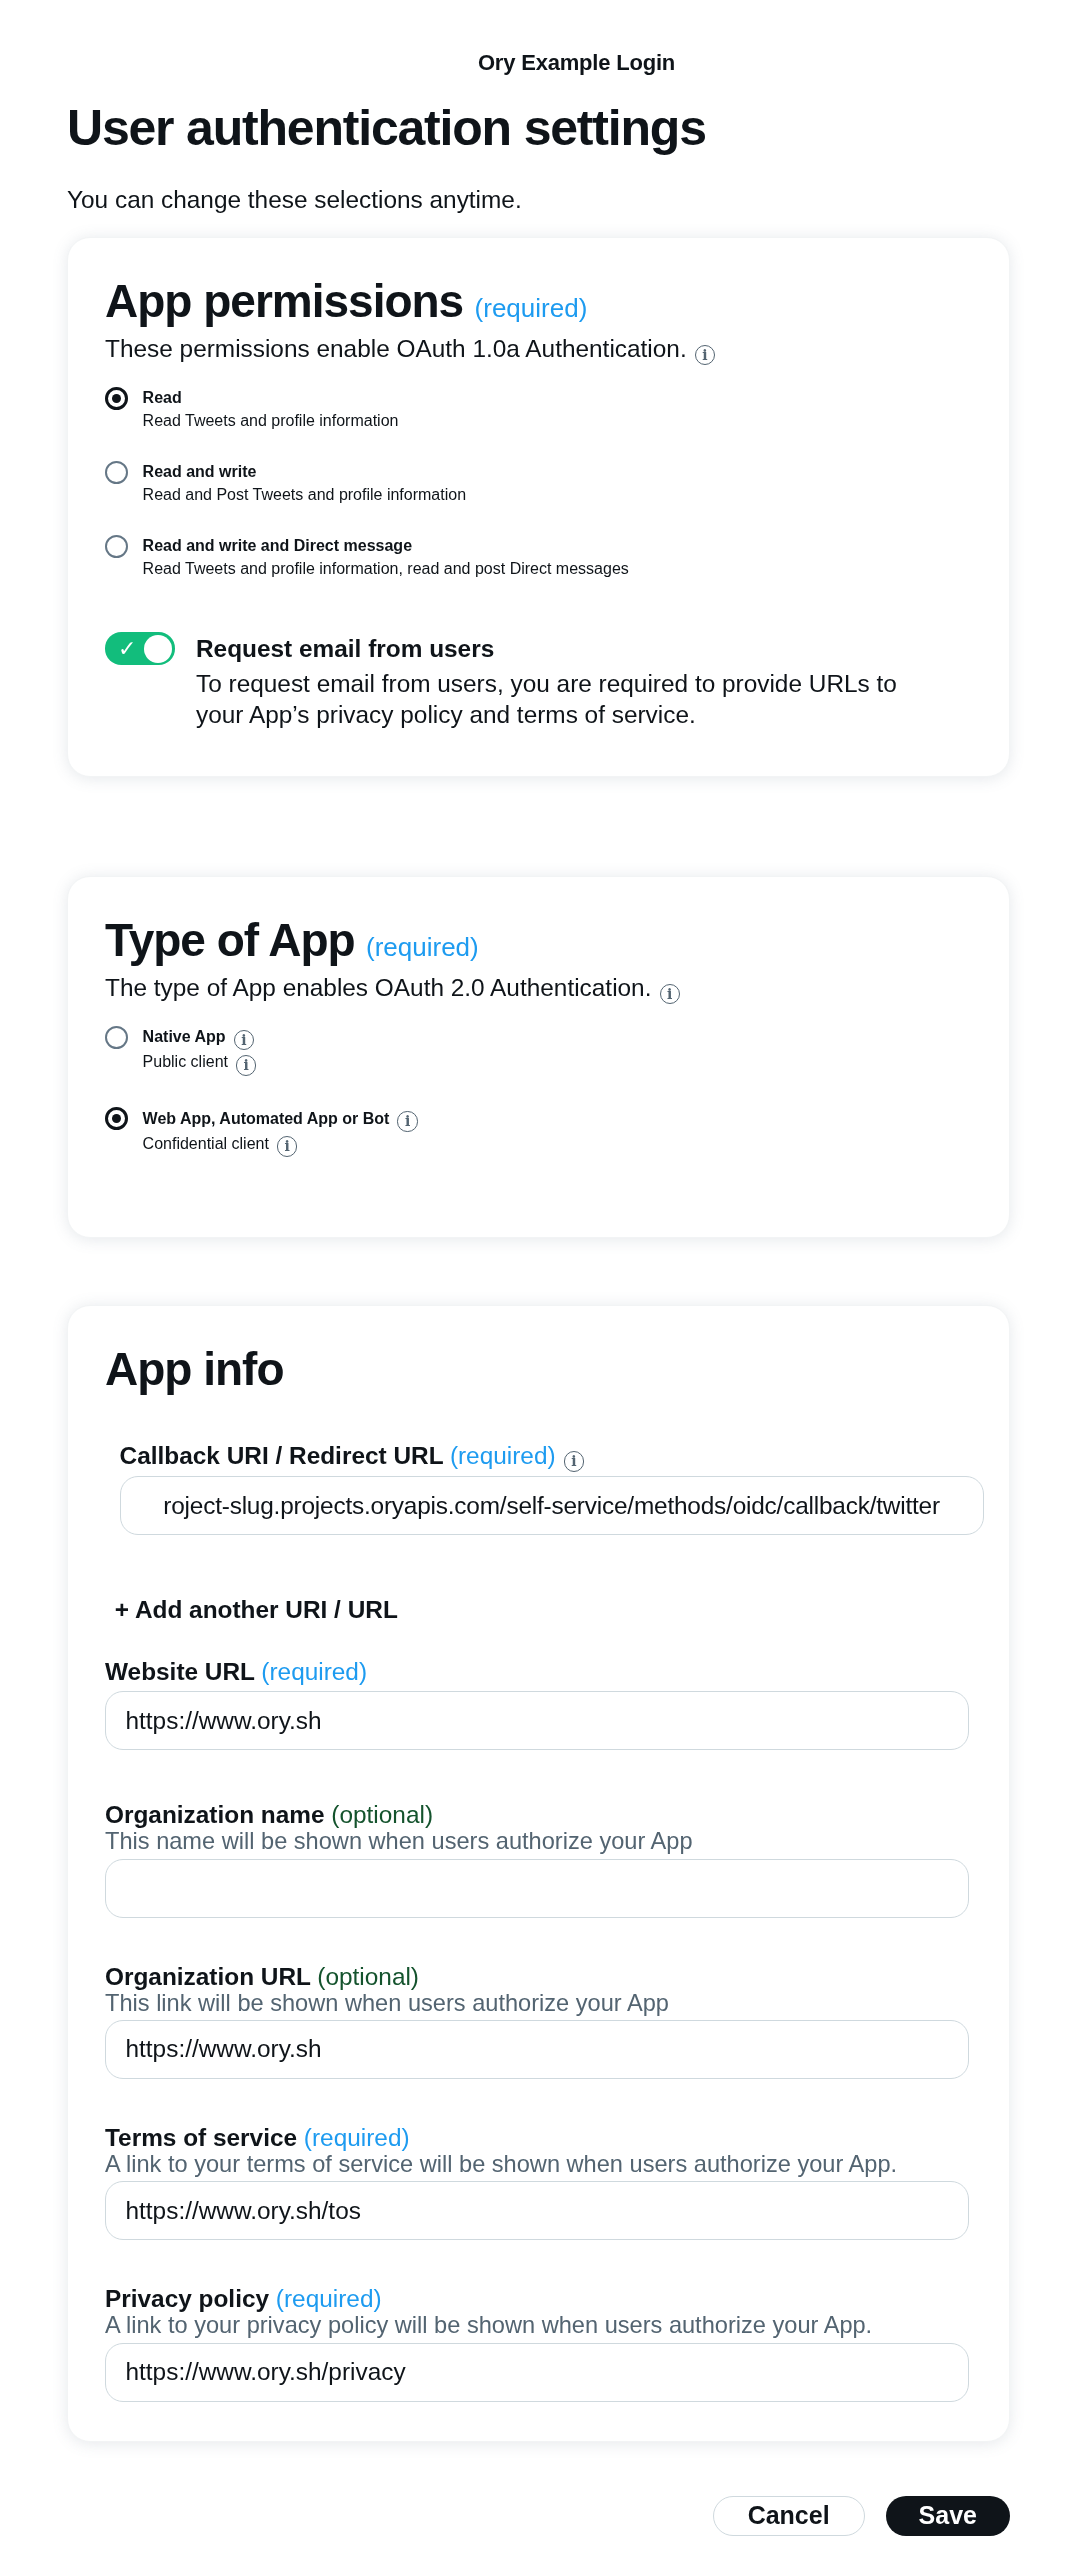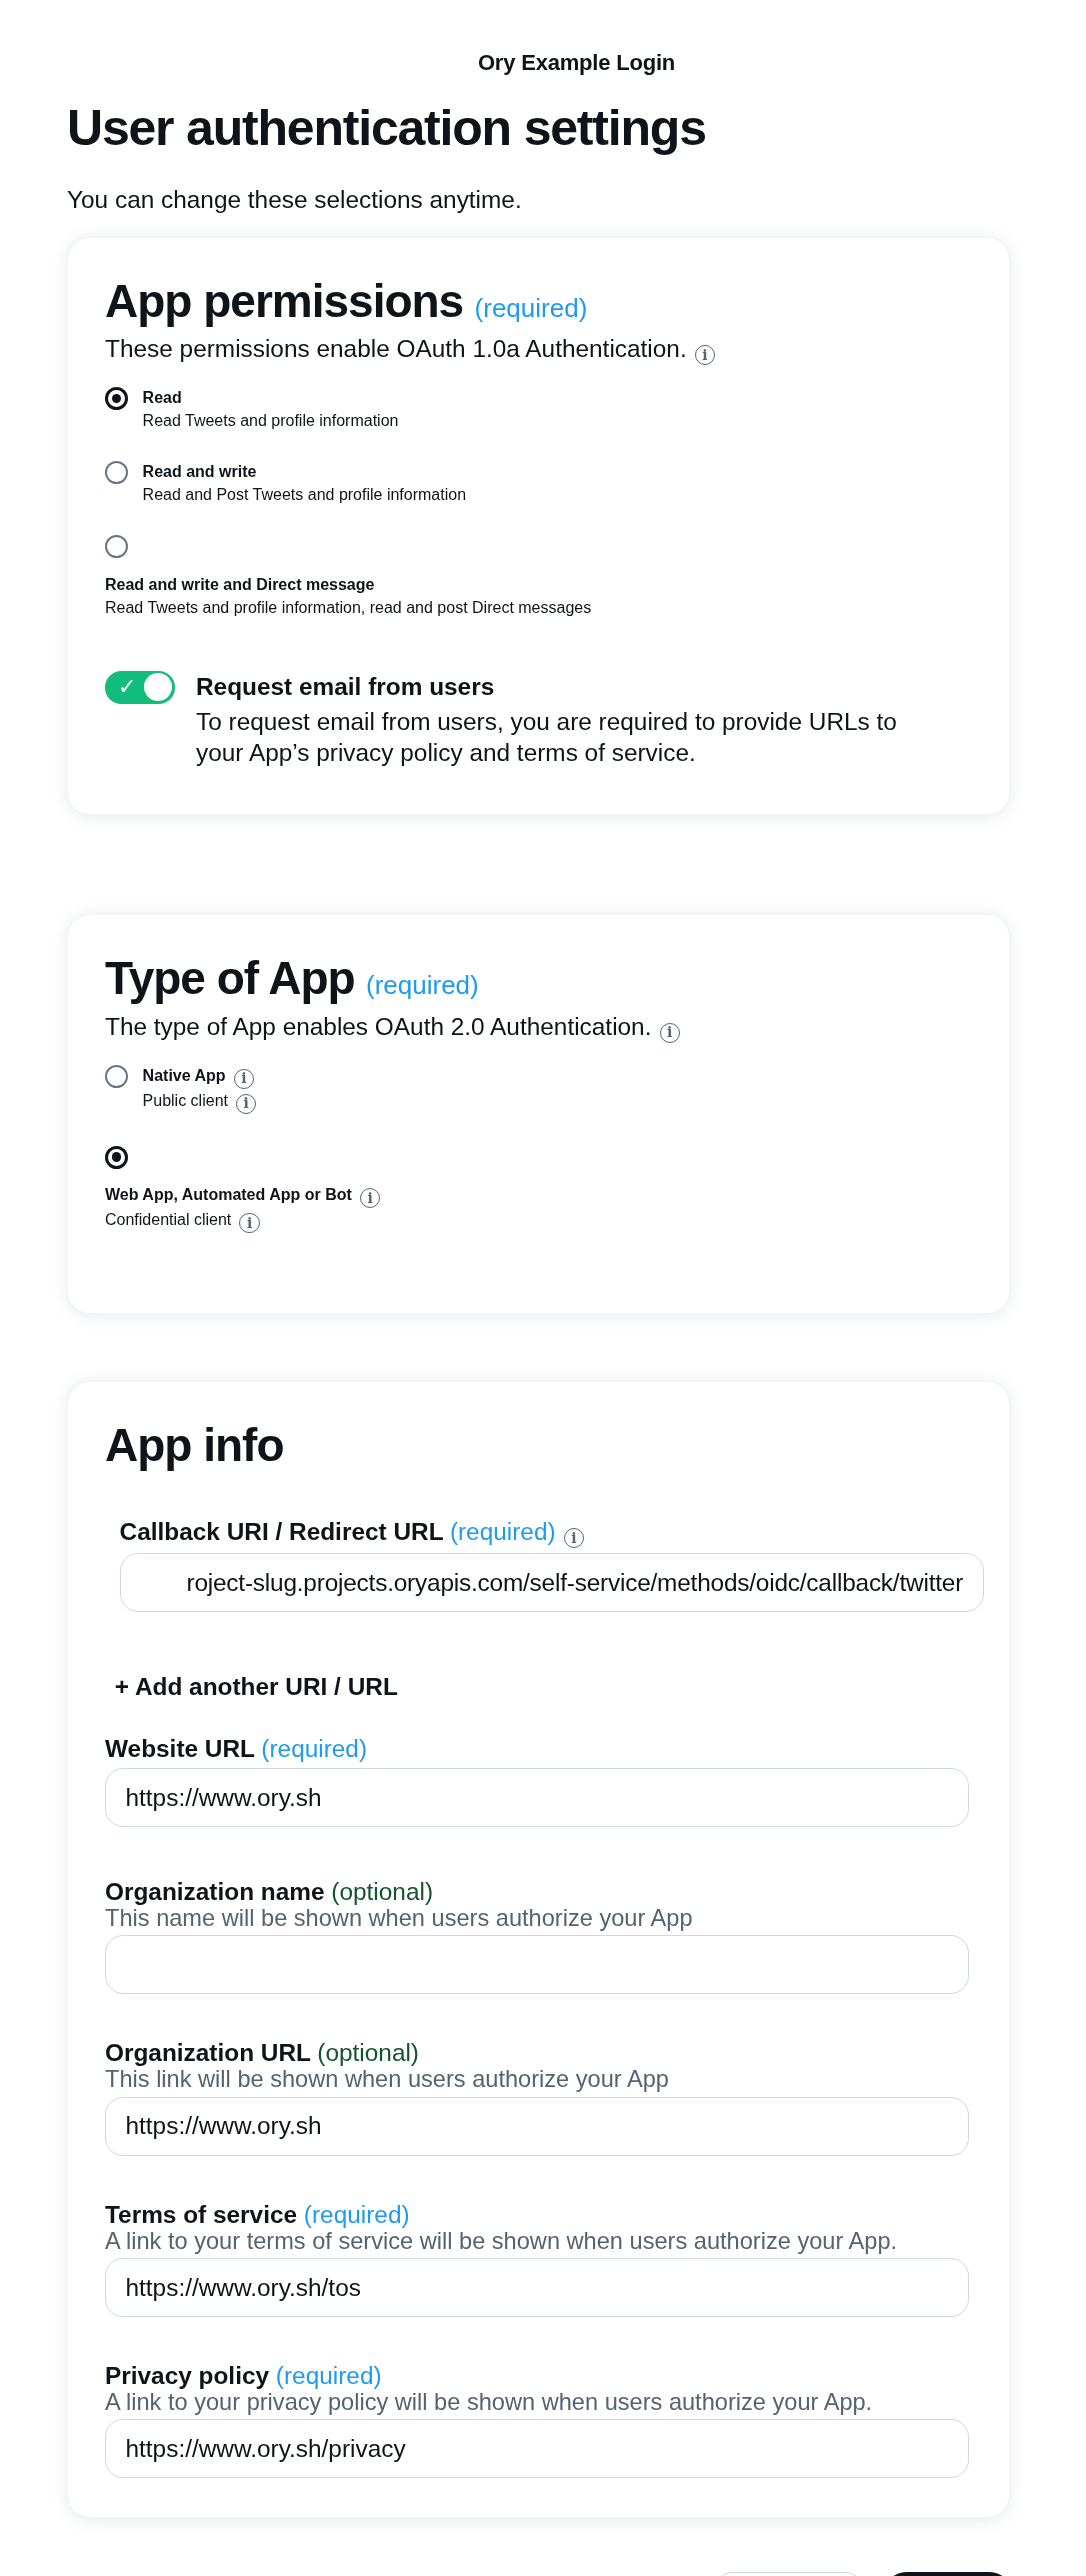--- a/index.html
+++ b/index.html
@@ -39,21 +39,21 @@
     display:inline-flex; align-items:center; justify-content:center;
     width:20.3px; height:20.3px; border:1.6px solid #536471; border-radius:50%;
     color:#536471; vertical-align:-2.4px; margin-left:8.1px;
     font-size:14px; font-weight:700; font-family:"DejaVu Serif",serif;
   }
   .info::before { content:"i"; }
 
   
   .options { margin-top:21px; }
   .option { display:flex; gap:14.6px; margin-bottom:28px; }
-  .option:last-child { margin-bottom:0;flex-direction:column; }
+  .option:last-child { margin-bottom:0; }
   .radio {
     flex:0 0 auto; width:23px; height:23px; border-radius:50%;
     border:2.4px solid #657786; margin-top:0.8px; background:#fff; cursor:pointer;
   }
   .radio.selected { border:3.3px solid #0f1419; }
   .radio.selected::after {
     content:""; display:block; width:9.8px; height:9.8px; margin:3.3px auto;
     border-radius:50%; background:#0f1419;
   }
   .opt-text { font-size:16px; line-height:23px; }
@@ -85,21 +85,21 @@
   .tag-optional { font-weight:400; color:#14532d; }
   .field-desc { font-size:23.6px; line-height:24.4px; color:#536471; margin-top:0; }
   .tbox {
     width:864px; height:59px; border:1.6px solid #cfd9de; border-radius:18px;
     margin-top:4.9px; font-size:24.4px; color:#0f1419; background:#fff;
     padding:0 19.5px; font-family:"Liberation Sans","DejaVu Sans",sans-serif;
     display:block; outline:none;
   }
   input.tbox { line-height:55px; }
   .tbox-clip {
-    display:flex; align-items:center; justify-content:flex-end;
+    display:flex; align-items:center; justify-content:center;
     overflow:hidden; white-space:nowrap; letter-spacing:-0.2px;
   }
   .grp-callback { margin-top:46px; margin-left:14.6px; }
   .add-link { display:inline-block; font-size:24.4px; font-weight:700; line-height:29px; margin-top:60px; margin-left:9.8px; cursor:pointer; }
   .grp-website { margin-top:33px; }
   .grp { margin-top:44px; }
   .grp-orgname { margin-top:50px; }
 
   
   .actions { width:943px; display:flex; justify-content:flex-end; gap:21px; margin-top:54px; padding-bottom:48px; }

